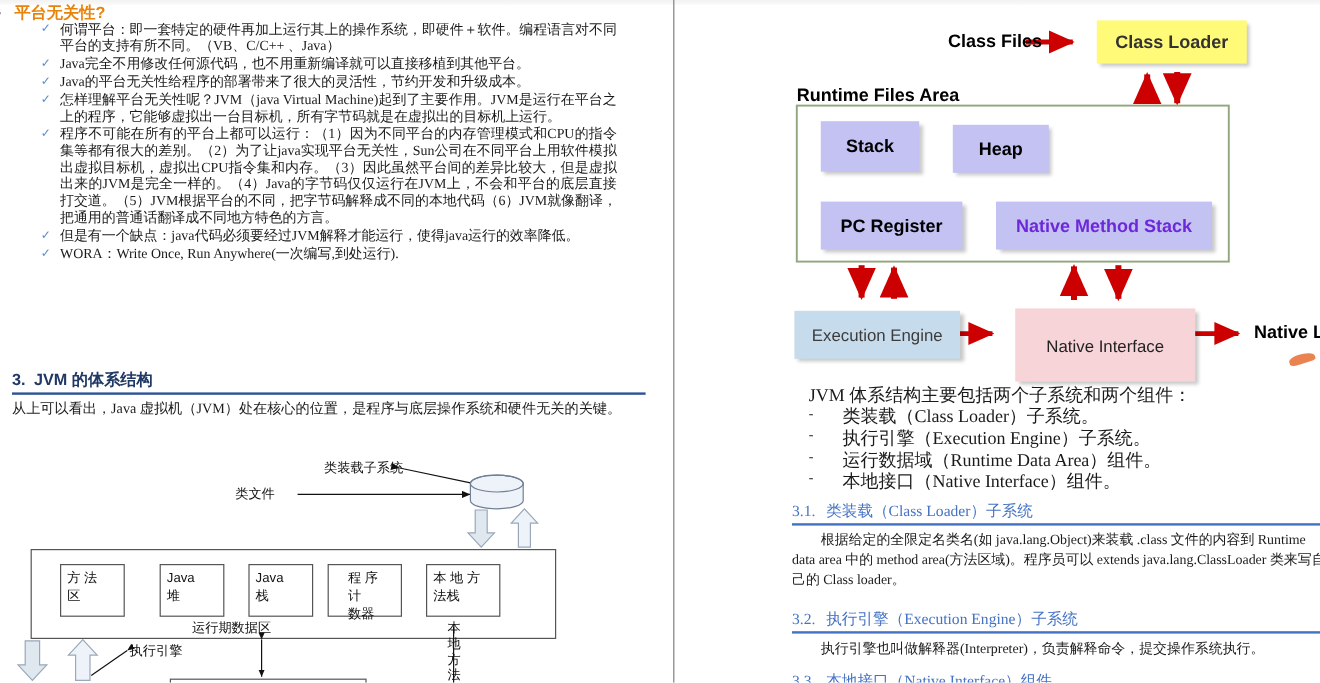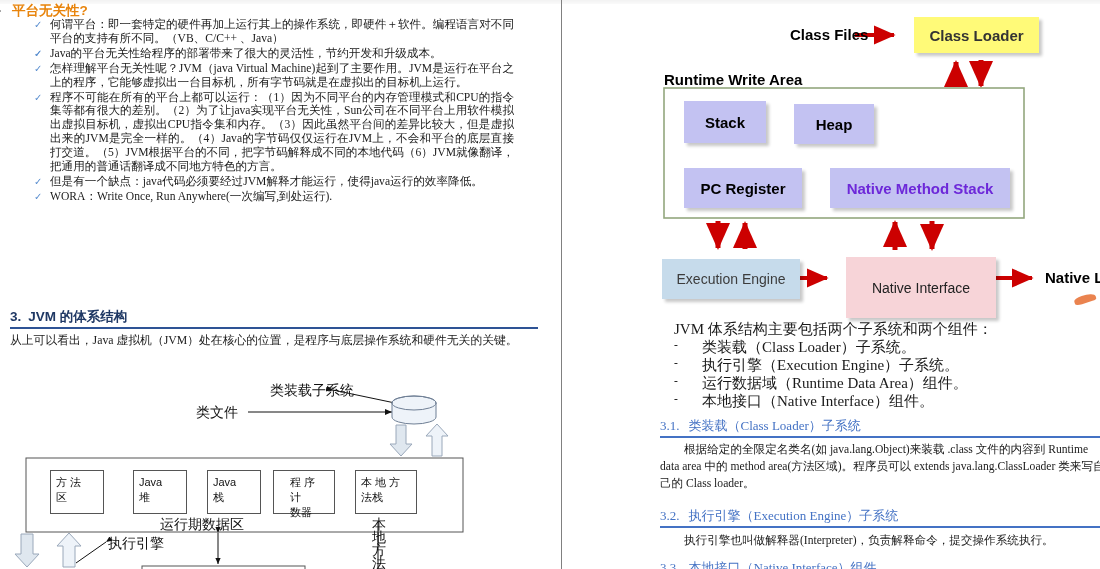--- a/index.html
+++ b/index.html
@@ -36,21 +36,21 @@
   .sec-head { position:absolute; color:#1F3864; font-weight:bold;
               font-family:"Liberation Sans", sans-serif; }
   .sec-head .num { margin-right:7px; }
   .sec-rule { position:absolute; height:2px; background:#2E5395; }
 
   .para { position:absolute; font-size:11.8px; line-height:16px;
           color:#1a1a1a; text-align:justify; }
 
   
   #ldiag { position:absolute; left:0px; top:370px; width:561px; height:200px; }
-  #ldiag .lbl { position:absolute; font-size:14px; color:#111;
+  #ldiag .lbl { position:absolute; font-size:11px; color:#111;
                 font-family:Liberation Sans, sans-serif; white-space:nowrap; }
   #ldiag .vbox { position:absolute; border:1px solid #555; background:#fff;
                  font-size:11px; color:#111; font-family:"Liberation Sans", sans-serif;
                  padding:4px 5px; line-height:15px; }
   #ldiag svg { position:absolute; left:0; top:0; overflow:visible; }
 
   
   #right { position:absolute; left:562px; top:0; width:538px; height:569px; overflow:hidden; }
 
   .r-diagram { position:absolute; left:0; top:0; width:538px; height:305px; }
@@ -89,20 +89,21 @@
       <span>平台无关性?</span>
     </div>
 
     <div class="checklist">
       <div class="ck-item">
         <span class="ck-mark">✓</span>
         <span>何谓平台：即一套特定的硬件再加上运行其上的操作系统，即硬件＋软件。编程语言对不同平台的支持有所不同。（VB、C/C++ 、Java）</span>
       </div>
       <div class="ck-item">
         <span class="ck-mark">✓</span>
+        <span>Java完全不用修改任何源代码，也不用重新编译就可以直接移植到其他平台。</span>
       </div>
       <div class="ck-item">
         <span class="ck-mark">✓</span>
         <span>Java的平台无关性给程序的部署带来了很大的灵活性，节约开发和升级成本。</span>
       </div>
       <div class="ck-item">
         <span class="ck-mark">✓</span>
         <span>怎样理解平台无关性呢？JVM（java Virtual Machine)起到了主要作用。JVM是运行在平台之上的程序，它能够虚拟出一台目标机，所有字节码就是在虚拟出的目标机上运行。</span>
       </div>
       <div class="ck-item">
@@ -213,21 +214,21 @@
 
         <line x1="222" y1="278" x2="265" y2="278" stroke="#cc0000" stroke-width="4" marker-end="url(#rar)"></line>
 
         <line x1="420" y1="278" x2="470" y2="278" stroke="#cc0000" stroke-width="4" marker-end="url(#rar)"></line>
       </svg>
 
       <div class="dlabel" style="left:228px; top:26px; font-size:15px;">Class Files</div>
 
       <div class="dbox" style="left:352px; top:17px; width:125px; height:36px; background:#fffa78; font-size:15px; color:#333;">Class Loader</div>
 
-      <div class="dlabel" style="left:102px; top:71px; font-size:15px;">Runtime Write Area</div>
+      <div class="dlabel" style="left:102px; top:71px; font-size:15px;">Runtime Files Area</div>
 
       <div class="dbox" style="left:122px; top:101px; width:82px; height:42px; background:#c3c2f2; font-size:15px; color:#000;">Stack</div>
       <div class="dbox" style="left:232px; top:104px; width:80px; height:40px; background:#c3c2f2; font-size:15px; color:#000;">Heap</div>
       <div class="dbox" style="left:122px; top:168px; width:118px; height:40px; background:#c3c2f2; font-size:15px; color:#000;">PC Register</div>
       <div class="dbox" style="left:268px; top:168px; width:180px; height:40px; background:#c3c2f2; font-size:15px; color:#6d28d9;">Native Method Stack</div>
 
       <div class="dbox" style="left:100px; top:259px; width:138px; height:40px; background:#c6dbeb; font-size:14px; color:#3c3c3c; font-weight:normal;">Execution Engine</div>
       <div class="dbox" style="left:284px; top:257px; width:150px; height:61px; background:#f7d4d8; font-size:14px; color:#222; font-weight:normal;">Native Interface</div>
 
       <div class="dlabel" style="left:483px; top:269px; font-size:15px;">Native L</div>

